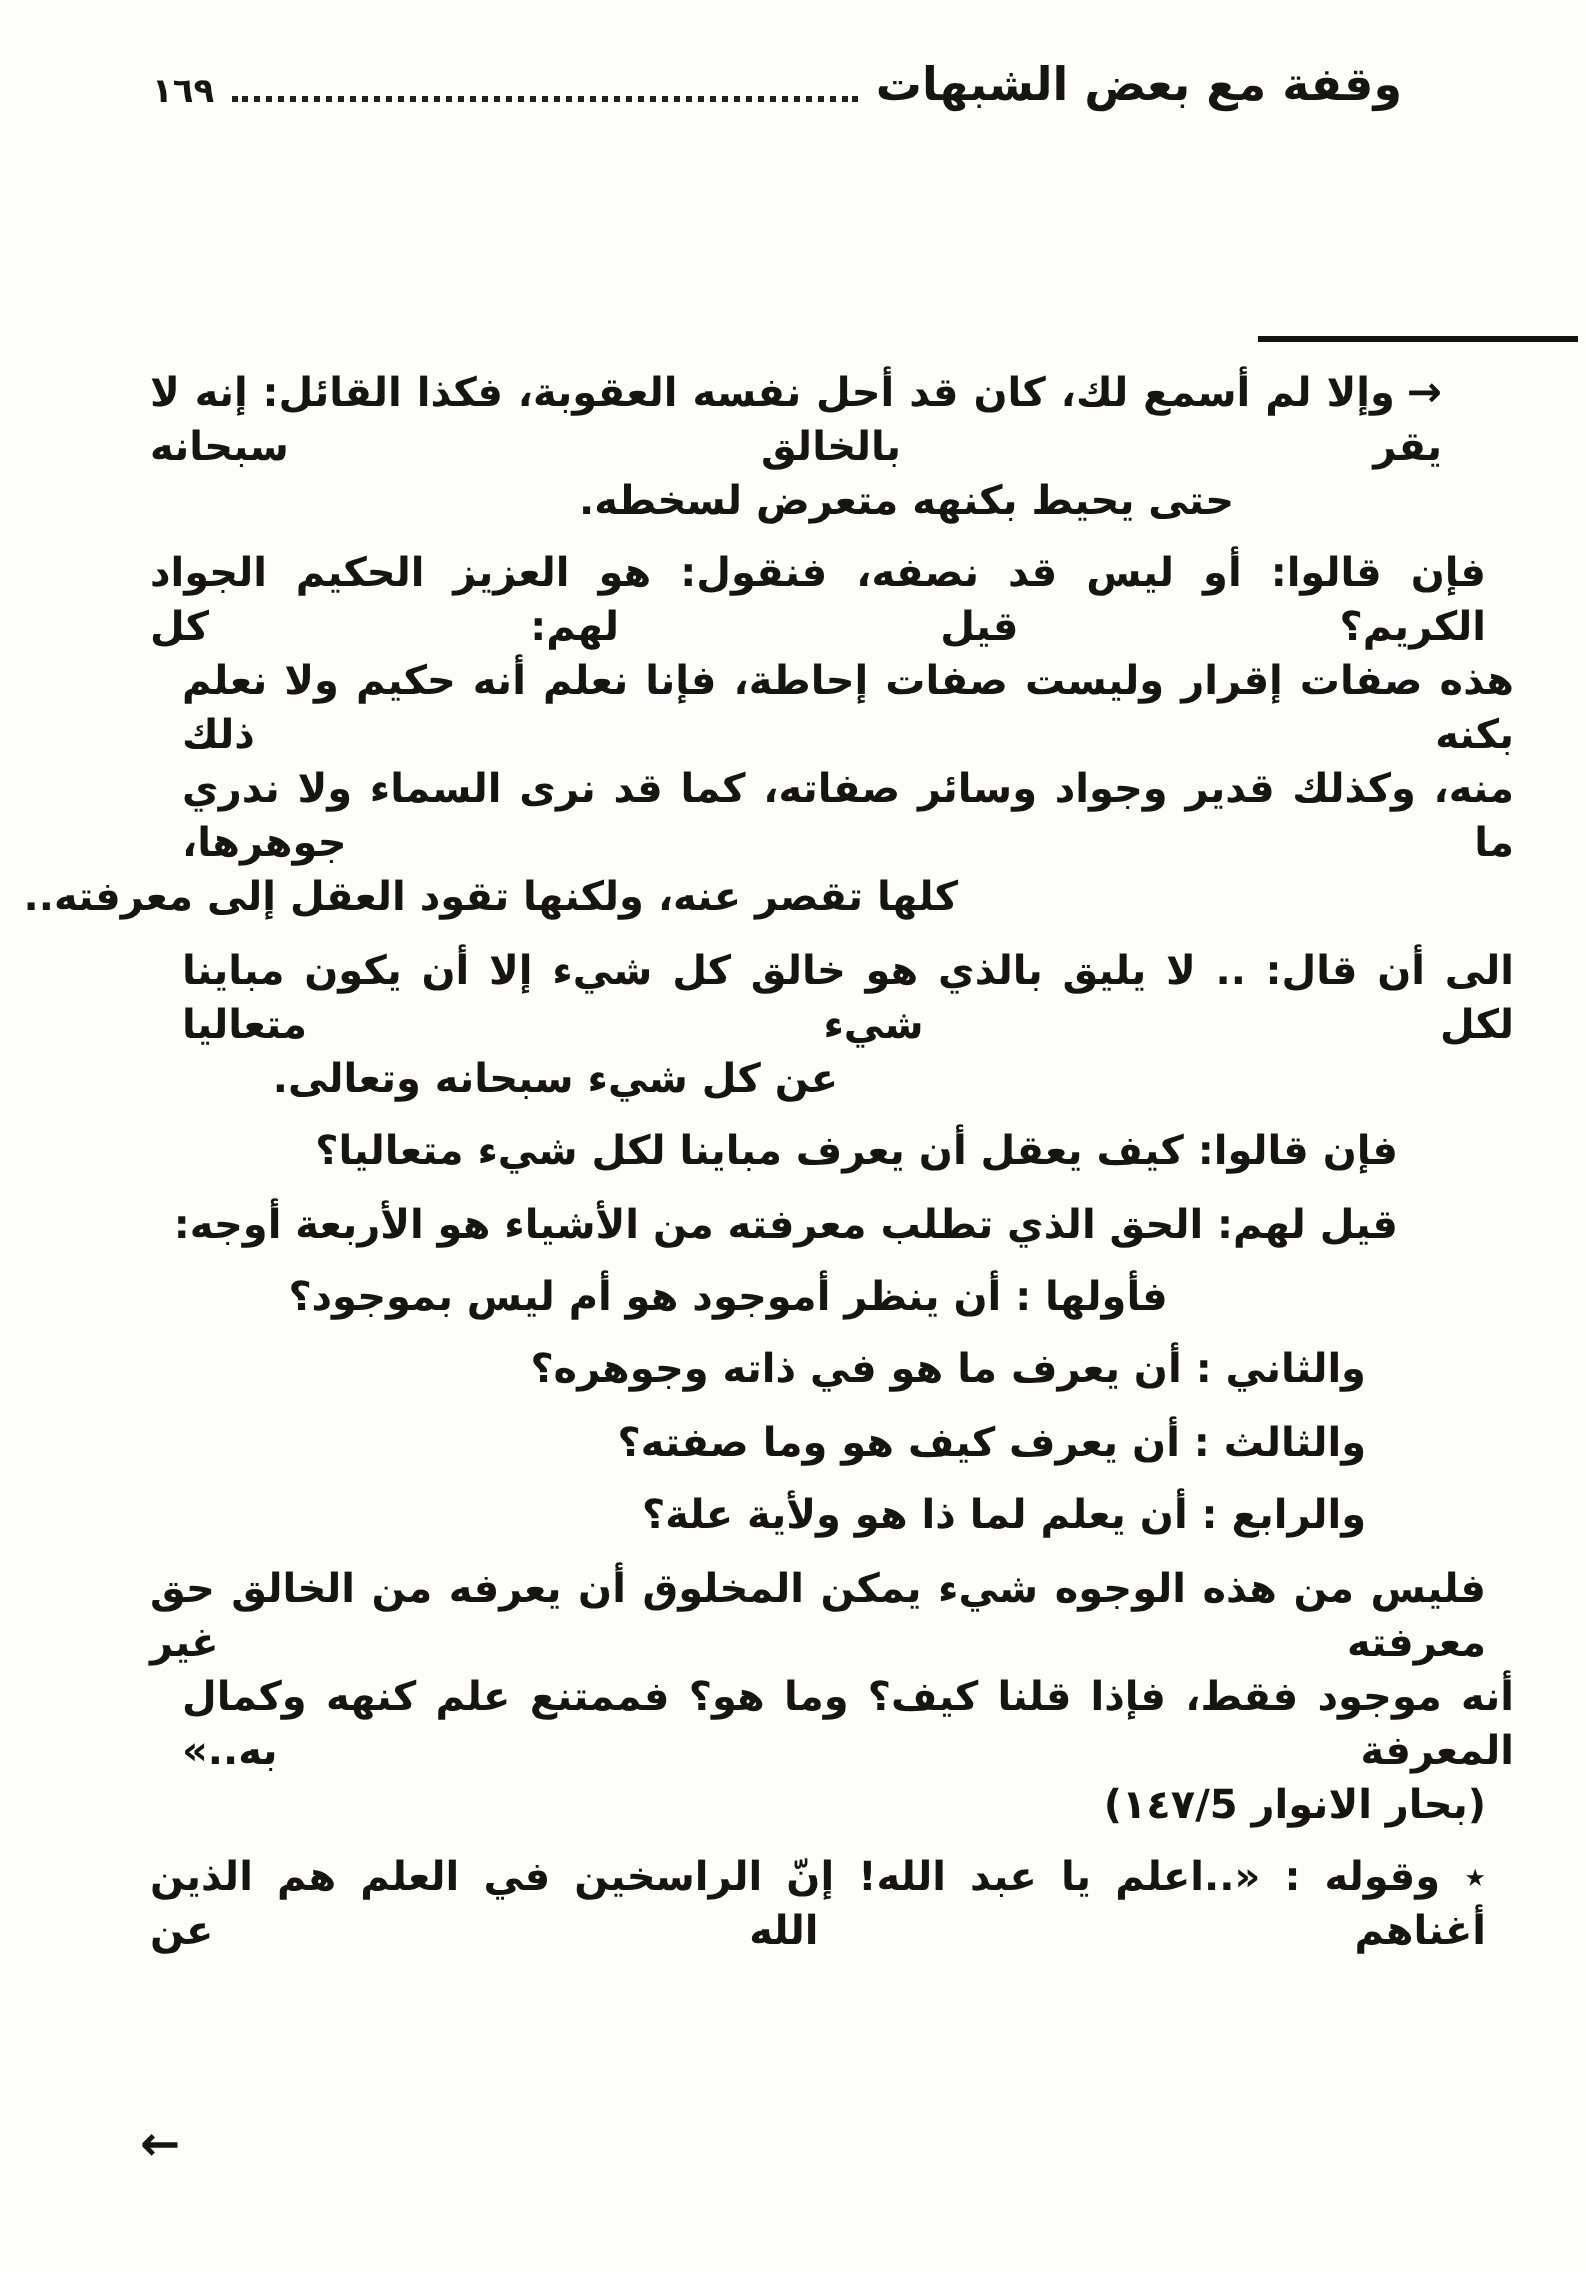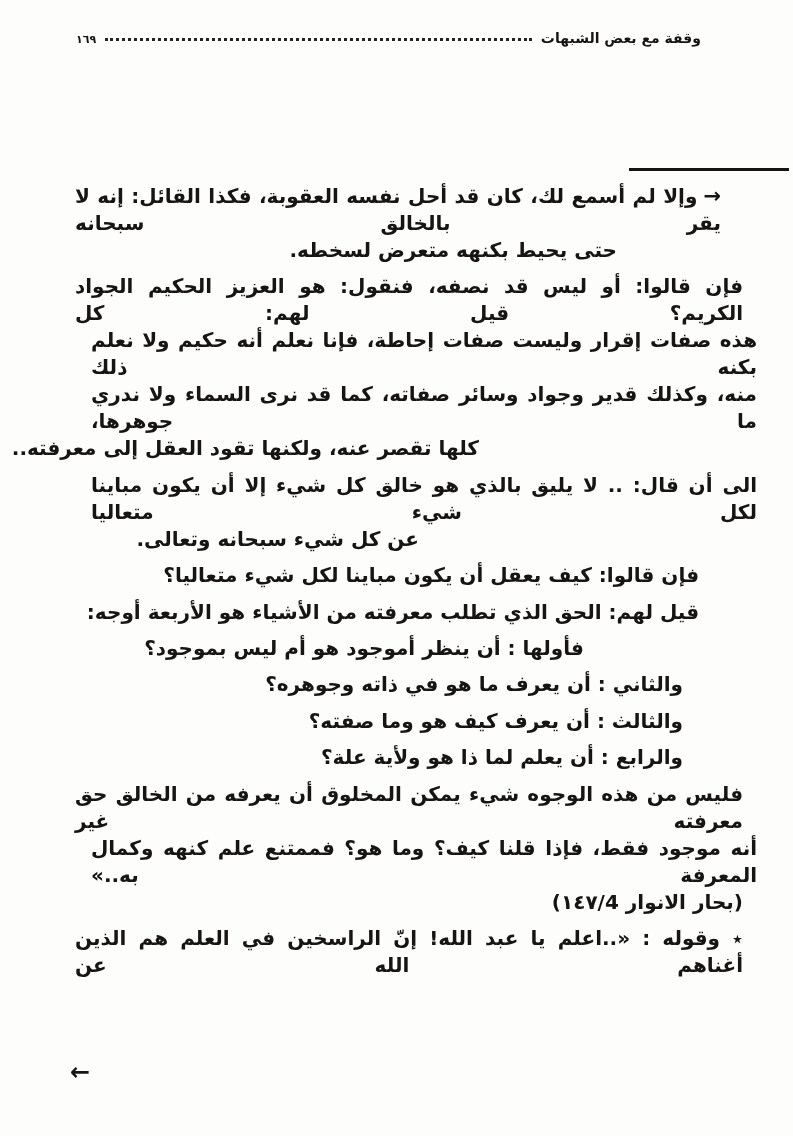--- a/index.html
+++ b/index.html
@@ -13,29 +13,29 @@
     font-weight:700;
     direction:rtl;
     overflow:hidden;
   }
   
   .header{
     position:absolute;top:30px;right:92px;left:76px;
     display:flex;align-items:flex-end;
     font-size:17px;letter-spacing:0;
   }
-  .header .title{white-space:nowrap;font-size:14px;}
+  .header .title{white-space:nowrap;font-size:23px;}
   .header .leader{
     flex:1 1 auto;
     border-bottom:3px dotted #242322;
     margin:0 9px;
     transform:translateY(-5px);
     min-width:40px;
   }
-  .header .pagenum{white-space:nowrap;font-size:11px;letter-spacing:1px;}
+  .header .pagenum{white-space:nowrap;font-size:17px;letter-spacing:1px;}
   
   .fn-rule{
     position:absolute;top:168px;right:4px;
     width:160px;height:3px;background:#151413;
   }
   
   .fn-body{
     position:absolute;top:183px;right:36px;left:75px;
     font-size:20px;
   }
@@ -83,27 +83,27 @@
 
   <div class="fn-body">
       <div class="line i2 just"><span class="lead-arrow">→</span><span>وإلا لم أسمع لك، كان قد أحل نفسه العقوبة، فكذا القائل: إنه لا يقر بالخالق سبحانه</span></div>
       <div class="line i6"><span>حتى يحيط بكنهه متعرض لسخطه.</span></div>
       <div class="line i1 just"><span>فإن قالوا: أو ليس قد نصفه، فنقول: هو العزيز الحكيم الجواد الكريم؟ قيل لهم: كل</span></div>
       <div class="line i0 just"><span>هذه صفات إقرار وليست صفات إحاطة، فإنا نعلم أنه حكيم ولا نعلم بكنه ذلك</span></div>
       <div class="line i0 just"><span>منه، وكذلك قدير وجواد وسائر صفاته، كما قد نرى السماء ولا ندري ما جوهرها،</span></div>
       <div class="line i7"><span>كلها تقصر عنه، ولكنها تقود العقل إلى معرفته..</span></div>
       <div class="line i0 just"><span>الى أن قال: .. لا يليق بالذي هو خالق كل شيء إلا أن يكون مباينا لكل شيء متعاليا</span></div>
       <div class="line i8"><span>عن كل شيء سبحانه وتعالى.</span></div>
-      <div class="line i3"><span>فإن قالوا: كيف يعقل أن يكون مباينا لكل شيء متعاليا؟</span></div>
+      <div class="line i3"><span>فإن قالوا: كيف يعقل أن يعرف مباينا لكل شيء متعاليا؟</span></div>
       <div class="line i3"><span>قيل لهم: الحق الذي تطلب معرفته من الأشياء هو الأربعة أوجه:</span></div>
       <div class="line i5"><span>فأولها : أن ينظر أموجود هو أم ليس بموجود؟</span></div>
       <div class="line i4"><span>والثاني : أن يعرف ما هو في ذاته وجوهره؟</span></div>
       <div class="line i4"><span>والثالث : أن يعرف كيف هو وما صفته؟</span></div>
       <div class="line i4"><span>والرابع : أن يعلم لما ذا هو ولأية علة؟</span></div>
       <div class="line i1 just"><span>فليس من هذه الوجوه شيء يمكن المخلوق أن يعرفه من الخالق حق معرفته غير</span></div>
       <div class="line i0 just"><span>أنه موجود فقط، فإذا قلنا كيف؟ وما هو؟ فممتنع علم كنهه وكمال المعرفة به..»</span></div>
-      <div class="line i1"><span>(بحار الانوار ١٤٧/4)</span></div>
+      <div class="line i1"><span>(بحار الانوار ١٤٧/5)</span></div>
       <div class="line i1 just"><span>٭ وقوله </span><span> : «..اعلم يا عبد الله! إنّ الراسخين في العلم هم الذين أغناهم الله عن</span></div>
     </div>
 
   <div class="footer-arrow">←</div>
 
 </div>
 
 </body></html>

